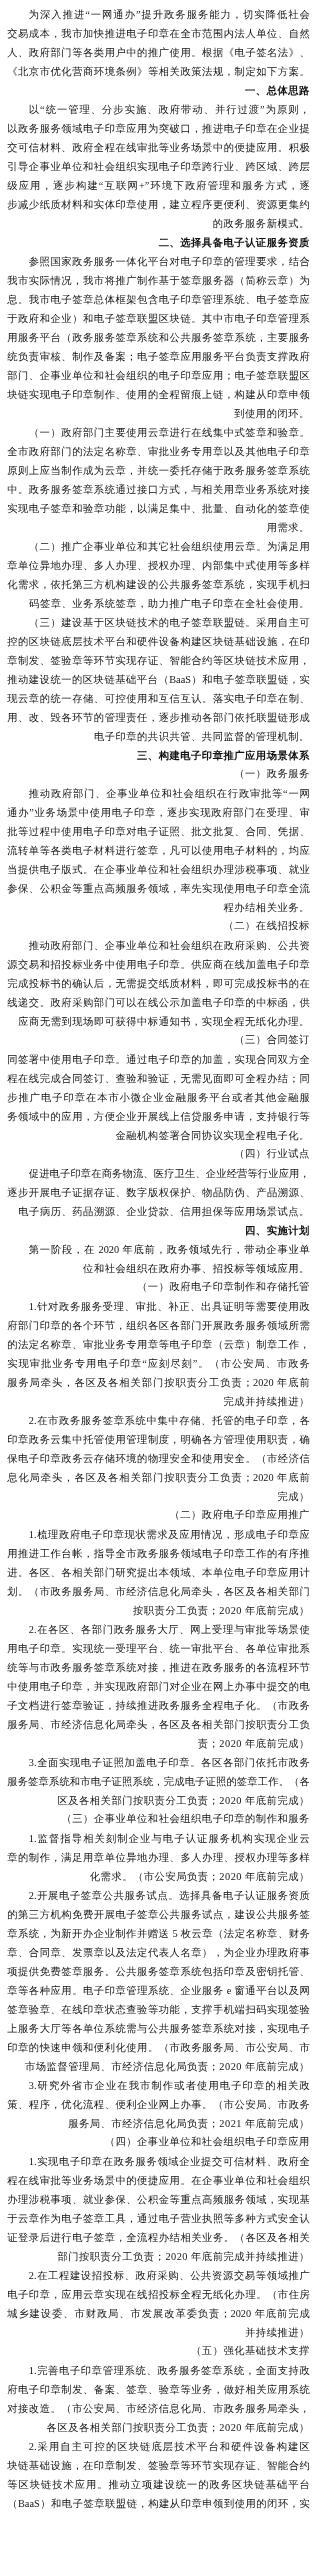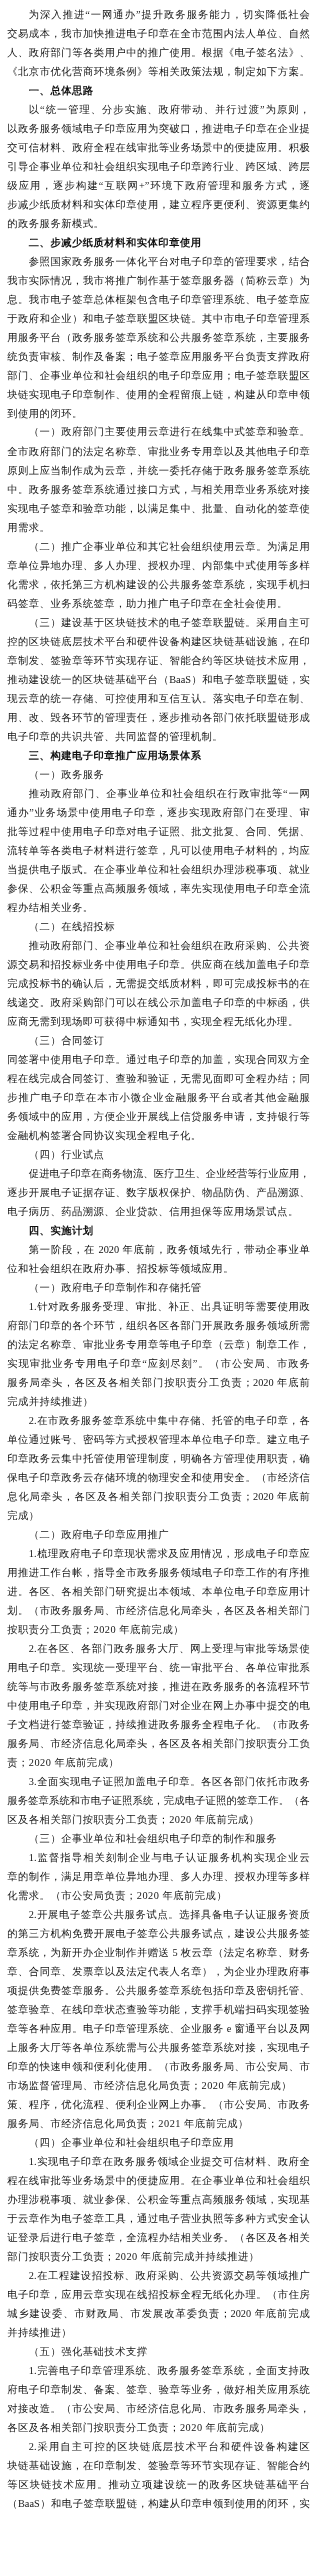--- a/index.html
+++ b/index.html
@@ -3,26 +3,26 @@
 <meta charset="utf-8">
 <style>
   html, body { margin: 0; padding: 0; background: #ffffff; }
   .page {
     width: 318px; height: 3532px; box-sizing: border-box;
     padding: 5.2px 8.2px 0 7.2px; overflow: hidden; background: #ffffff;
     color: #141414; font-family: "Liberation Serif", "DejaVu Serif", serif; font-size: 10.3px;
   }
   .ln { height: 19px; line-height: 19px; overflow: visible; }
   .j { text-align: justify; text-align-last: justify; white-space: normal; }
-  .e { text-align: left; letter-spacing: 0.5px; white-space: nowrap; }
+  .e { text-align: right; letter-spacing: 0.5px; white-space: nowrap; }
   .ind { padding-left: 21.6px; }
   .h1 { font-family: "Liberation Sans", "DejaVu Sans", sans-serif; font-weight: bold; color: #111; }
-  .h2 { font-family: Liberation Serif, serif; }
+  .h2 { font-family: Liberation Mono, monospace; }
   .stage .ln { font-weight: normal; color: #0d0d0d; }
-  .lead { font-family: Liberation Mono, monospace; }
+  .lead { font-family: Liberation Serif, serif; }
 </style>
 </head>
 <body>
 
 <div class="page">
 
 <div class="para">
 <div class="ln j ind">为深入推进“一网通办”提升政务服务能力，切实降低社会</div>
 <div class="ln j">交易成本，我市加快推进电子印章在全市范围内法人单位、自然</div>
 <div class="ln j">人、政府部门等各类用户中的推广使用。根据《电子签名法》、</div>
@@ -34,21 +34,21 @@
 <div class="para">
 <div class="ln j ind">以“统一管理、分步实施、政府带动、并行过渡”为原则，</div>
 <div class="ln j">以政务服务领域电子印章应用为突破口，推进电子印章在企业提</div>
 <div class="ln j">交可信材料、政府全程在线审批等业务场景中的便捷应用。积极</div>
 <div class="ln j">引导企事业单位和社会组织实现电子印章跨行业、跨区域、跨层</div>
 <div class="ln j">级应用，逐步构建“互联网+”环境下政府管理和服务方式，逐</div>
 <div class="ln j">步减少纸质材料和实体印章使用，建立程序更便利、资源更集约</div>
 <div class="ln e">的政务服务新模式。</div>
 </div>
 
-<div class="ln e ind h1">二、步减少纸质材料和实体印章使用</div>
+<div class="ln e ind h1">二、选择具备电子认证服务资质</div>
 
 <div class="para">
 <div class="ln j ind">参照国家政务服务一体化平台对电子印章的管理要求，结合</div>
 <div class="ln j">我市实际情况，我市将推广制作基于签章服务器（简称云章）为</div>
 <div class="ln j">息。我市电子签章总体框架包含电子印章管理系统、电子签章应</div>
 <div class="ln j">于政府和企业）和电子签章联盟区块链。其中市电子印章管理系</div>
 <div class="ln j">用服务平台（政务服务签章系统和公共服务签章系统，主要服务</div>
 <div class="ln j">统负责审核、制作及备案；电子签章应用服务平台负责支撑政府</div>
 <div class="ln j">部门、企事业单位和社会组织的电子印章应用；电子签章联盟区</div>
 <div class="ln j">块链实现电子印章制作、使用的全程留痕上链，构建从印章申领</div>
@@ -135,21 +135,20 @@
 <div class="ln j ind">1.针对政务服务受理、审批、补正、出具证明等需要使用政</div>
 <div class="ln j">府部门印章的各个环节，组织各区各部门开展政务服务领域所需</div>
 <div class="ln j">的法定名称章、审批业务专用章等电子印章（云章）制章工作，</div>
 <div class="ln j">实现审批业务专用电子印章“应刻尽刻”。（市公安局、市政务</div>
 <div class="ln j">服务局牵头，各区及各相关部门按职责分工负责；2020 年底前</div>
 <div class="ln e">完成并持续推进）</div>
 </div>
 
 <div class="para">
 <div class="ln j ind">2.在市政务服务签章系统中集中存储、托管的电子印章，各</div>
-<div class="ln j">单位通过账号、密码等方式授权管理本单位电子印章。建立电子</div>
 <div class="ln j">印章政务云集中托管使用管理制度，明确各方管理使用职责，确</div>
 <div class="ln j">保电子印章政务云存储环境的物理安全和使用安全。（市经济信</div>
 <div class="ln j">息化局牵头，各区及各相关部门按职责分工负责；2020 年底前</div>
 <div class="ln e">完成）</div>
 </div>
 
 <div class="ln e ind h2">（二）政府电子印章应用推广</div>
 
 <div class="para">
 <div class="ln j ind">1.梳理政府电子印章现状需求及应用情况，形成电子印章应</div>
@@ -182,28 +181,29 @@
 <div class="ln j">章的制作，满足用章单位异地办理、多人办理、授权办理等多样</div>
 <div class="ln e">化需求。（市公安局负责；2020 年底前完成）</div>
 </div>
 
 <div class="para">
 <div class="ln j ind">2.开展电子签章公共服务试点。选择具备电子认证服务资质</div>
 <div class="ln j">的第三方机构免费开展电子签章公共服务试点，建设公共服务签</div>
 <div class="ln j">章系统，为新开办企业制作并赠送 5 枚云章（法定名称章、财务</div>
 <div class="ln j">章、合同章、发票章以及法定代表人名章），为企业办理政府事</div>
 <div class="ln j">项提供免费签章服务。公共服务签章系统包括印章及密钥托管、</div>
+<div class="ln j">章等各种应用。电子印章管理系统、企业服务 e 窗通平台以及网</div>
 <div class="ln j">签章验章、在线印章状态查验等功能，支撑手机端扫码实现签验</div>
-<div class="ln j">章等各种应用。电子印章管理系统、企业服务 e 窗通平台以及网</div>
 <div class="ln j">上服务大厅等各单位系统需与公共服务签章系统对接，实现电子</div>
 <div class="ln j">印章的快速申领和便利化使用。（市政务服务局、市公安局、市</div>
 <div class="ln e">市场监督管理局、市经济信息化局负责；2020 年底前完成）</div>
 </div>
 
 <div class="para">
+<div class="ln j ind">3.研究外省市企业在我市制作或者使用电子印章的相关政</div>
 <div class="ln j">策、程序，优化流程、便利企业网上办事。（市公安局、市政务</div>
 <div class="ln e">服务局、市经济信息化局负责；2021 年底前完成）</div>
 </div>
 
 <div class="ln e ind h2">（四）企事业单位和社会组织电子印章应用</div>
 
 <div class="para">
 <div class="ln j ind">1.实现电子印章在政务服务领域企业提交可信材料、政府全</div>
 <div class="ln j">程在线审批等业务场景中的便捷应用。在企事业单位和社会组织</div>
 <div class="ln j">办理涉税事项、就业参保、公积金等重点高频服务领域，实现基</div>

